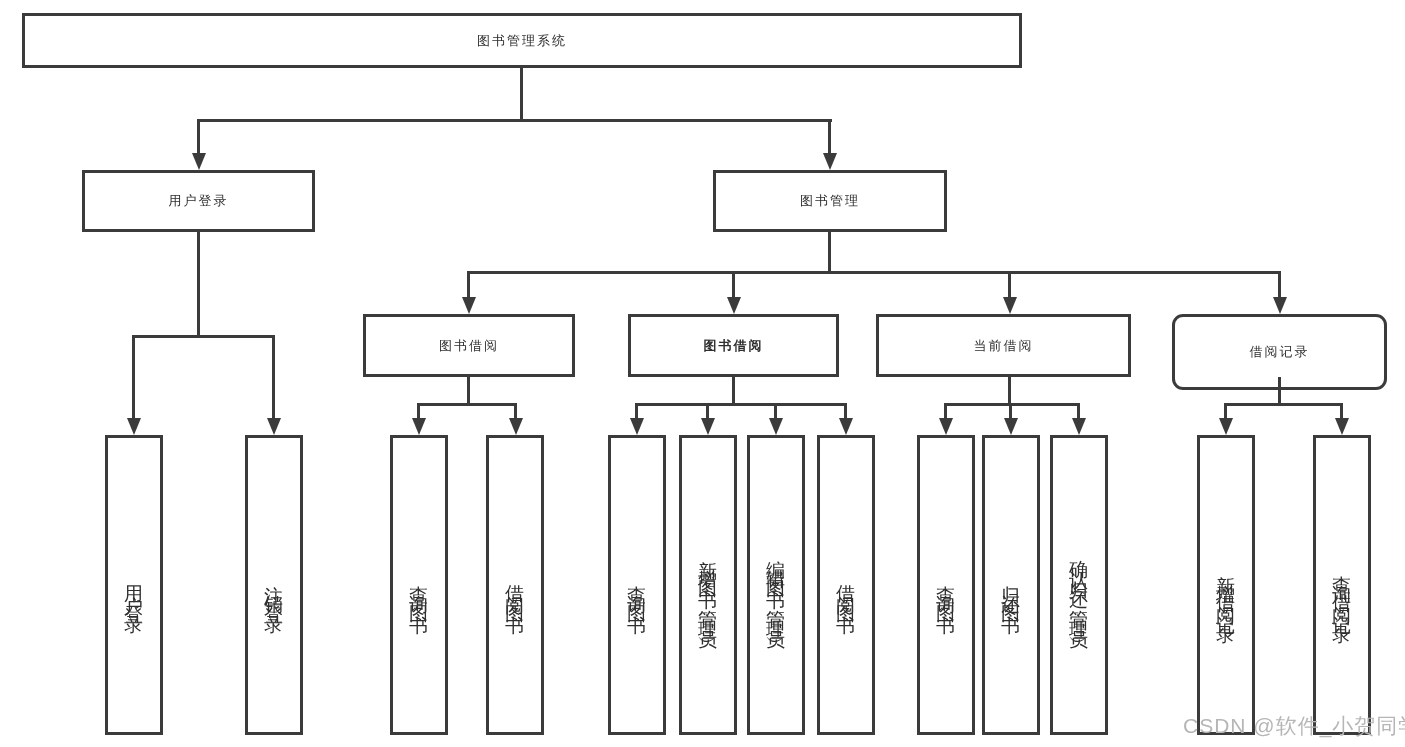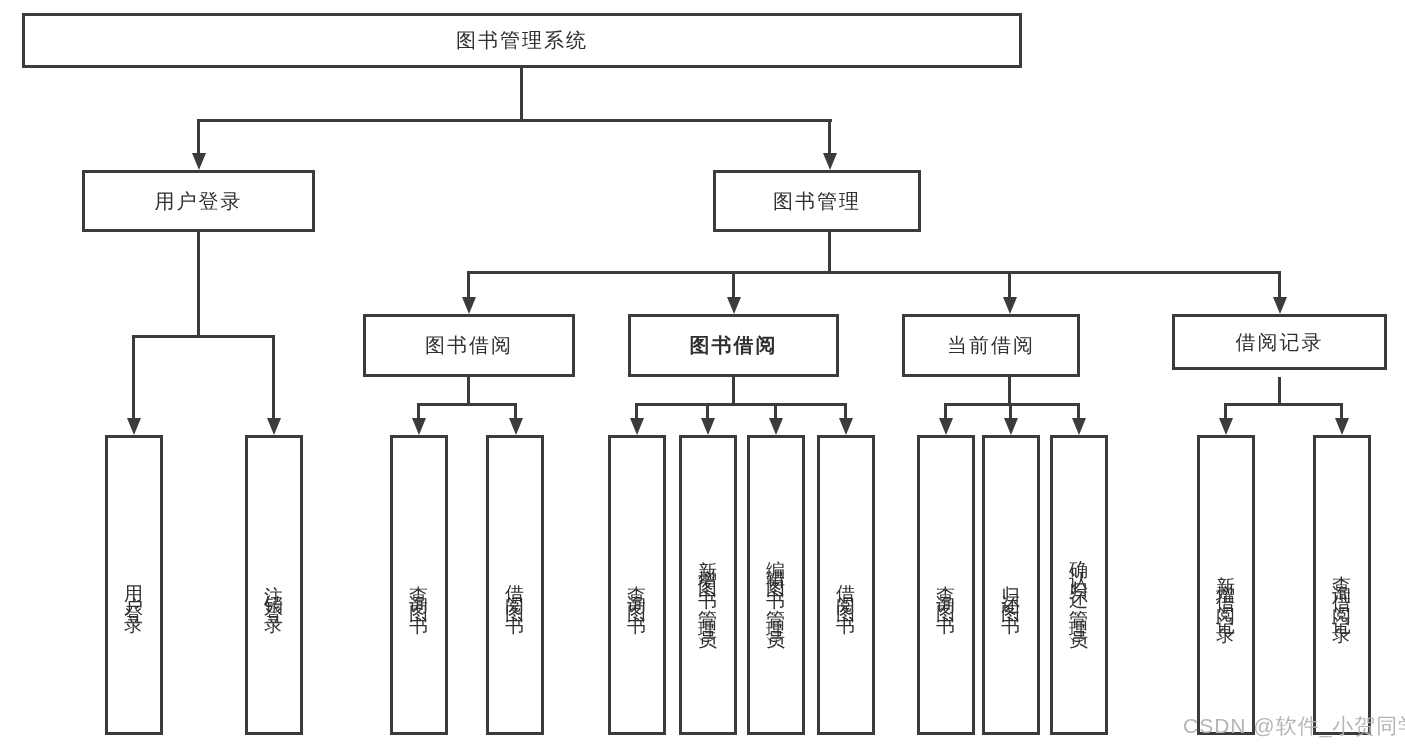--- a/index.html
+++ b/index.html
@@ -25,21 +25,21 @@
     position: absolute;
     box-sizing: border-box;
     background: var(--background);
     border: 3px solid var(--line);
     display: flex;
     align-items: center;
     justify-content: center;
     color: var(--text);
   }
   .hbox {
-    font-size: 20px;
+    font-size: 13px;
     letter-spacing: 2px;
     white-space: nowrap;
   }
   .vbox {
     font-size: 19px;
   }
   .vbox .vtext {
     writing-mode: vertical-rl;
     text-orientation: mixed;
     letter-spacing: 10px;
@@ -71,29 +71,29 @@
 </style>
 </head>
 <body>
 
 <div class="canvas">
 
   <div class="box hbox" style="left:22px; top:13px; width:1000px; height:55px;">图书管理系统</div>
 
   <div class="box hbox" style="left:82px; top:170px; width:233px; height:62px;">用户登录</div>
 
-  <div class="box hbox" style="left:713px; top:170px; width:208px; height:62px;">图书管理</div>
+  <div class="box hbox" style="left:713px; top:170px; width:234px; height:62px;">图书管理</div>
 
   <div class="box hbox" style="left:363px; top:314px; width:212px; height:63px;">图书借阅</div>
 
   <div class="box hbox" style="left:628px; top:314px; width:211px; height:63px;font-weight:bold;">图书借阅</div>
 
-  <div class="box hbox" style="left:902px; top:314px; width:178px; height:63px;">当前借阅</div>
+  <div class="box hbox" style="left:876px; top:314px; width:255px; height:63px;">当前借阅</div>
 
-  <div class="box hbox" style="left:1172px; top:314px; width:215px; height:56px;">借阅记录</div>
+  <div class="box hbox" style="left:1172px; top:314px; width:215px; height:76px;border-radius:11px;">借阅记录</div>
 
   <div class="box vbox" style="left:105px; top:435px; width:58px; height:300px;">
     <span class="vtext">用户登录</span>
   </div>
   <div class="box vbox" style="left:245px; top:435px; width:58px; height:300px;">
     <span class="vtext">注销登录</span>
   </div>
 
   <div class="box vbox" style="left:390px; top:435px; width:58px; height:300px;">
     <span class="vtext">查询图书</span>

